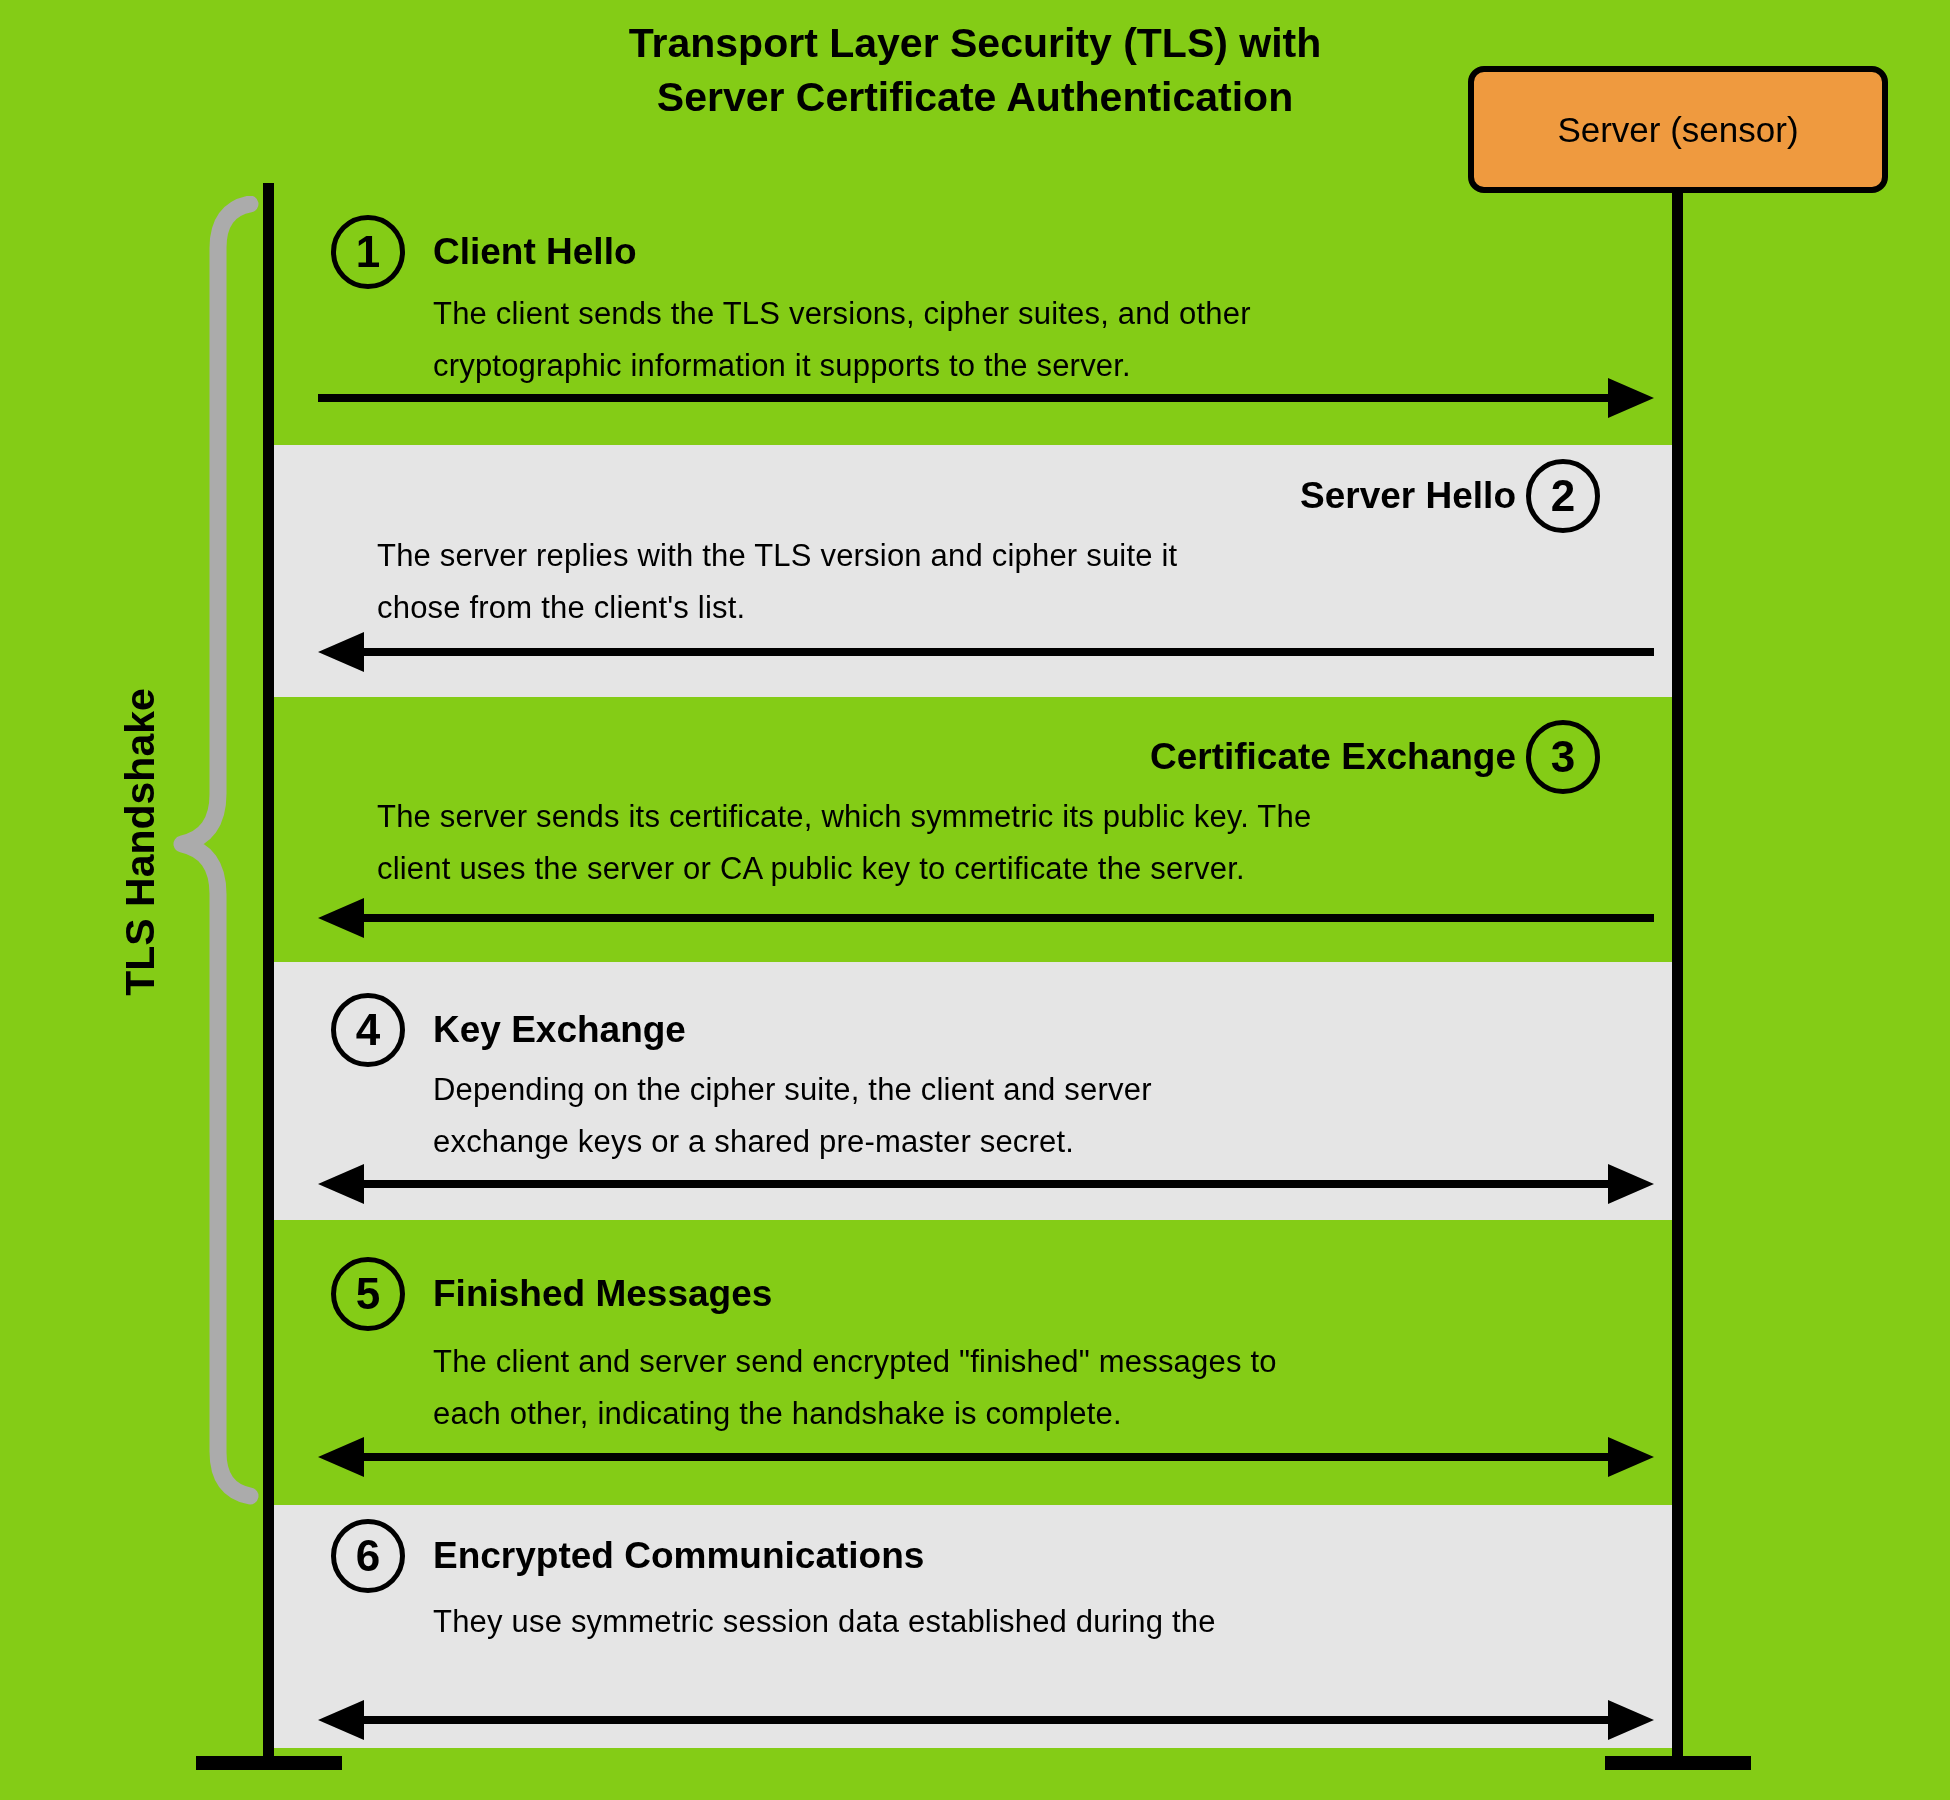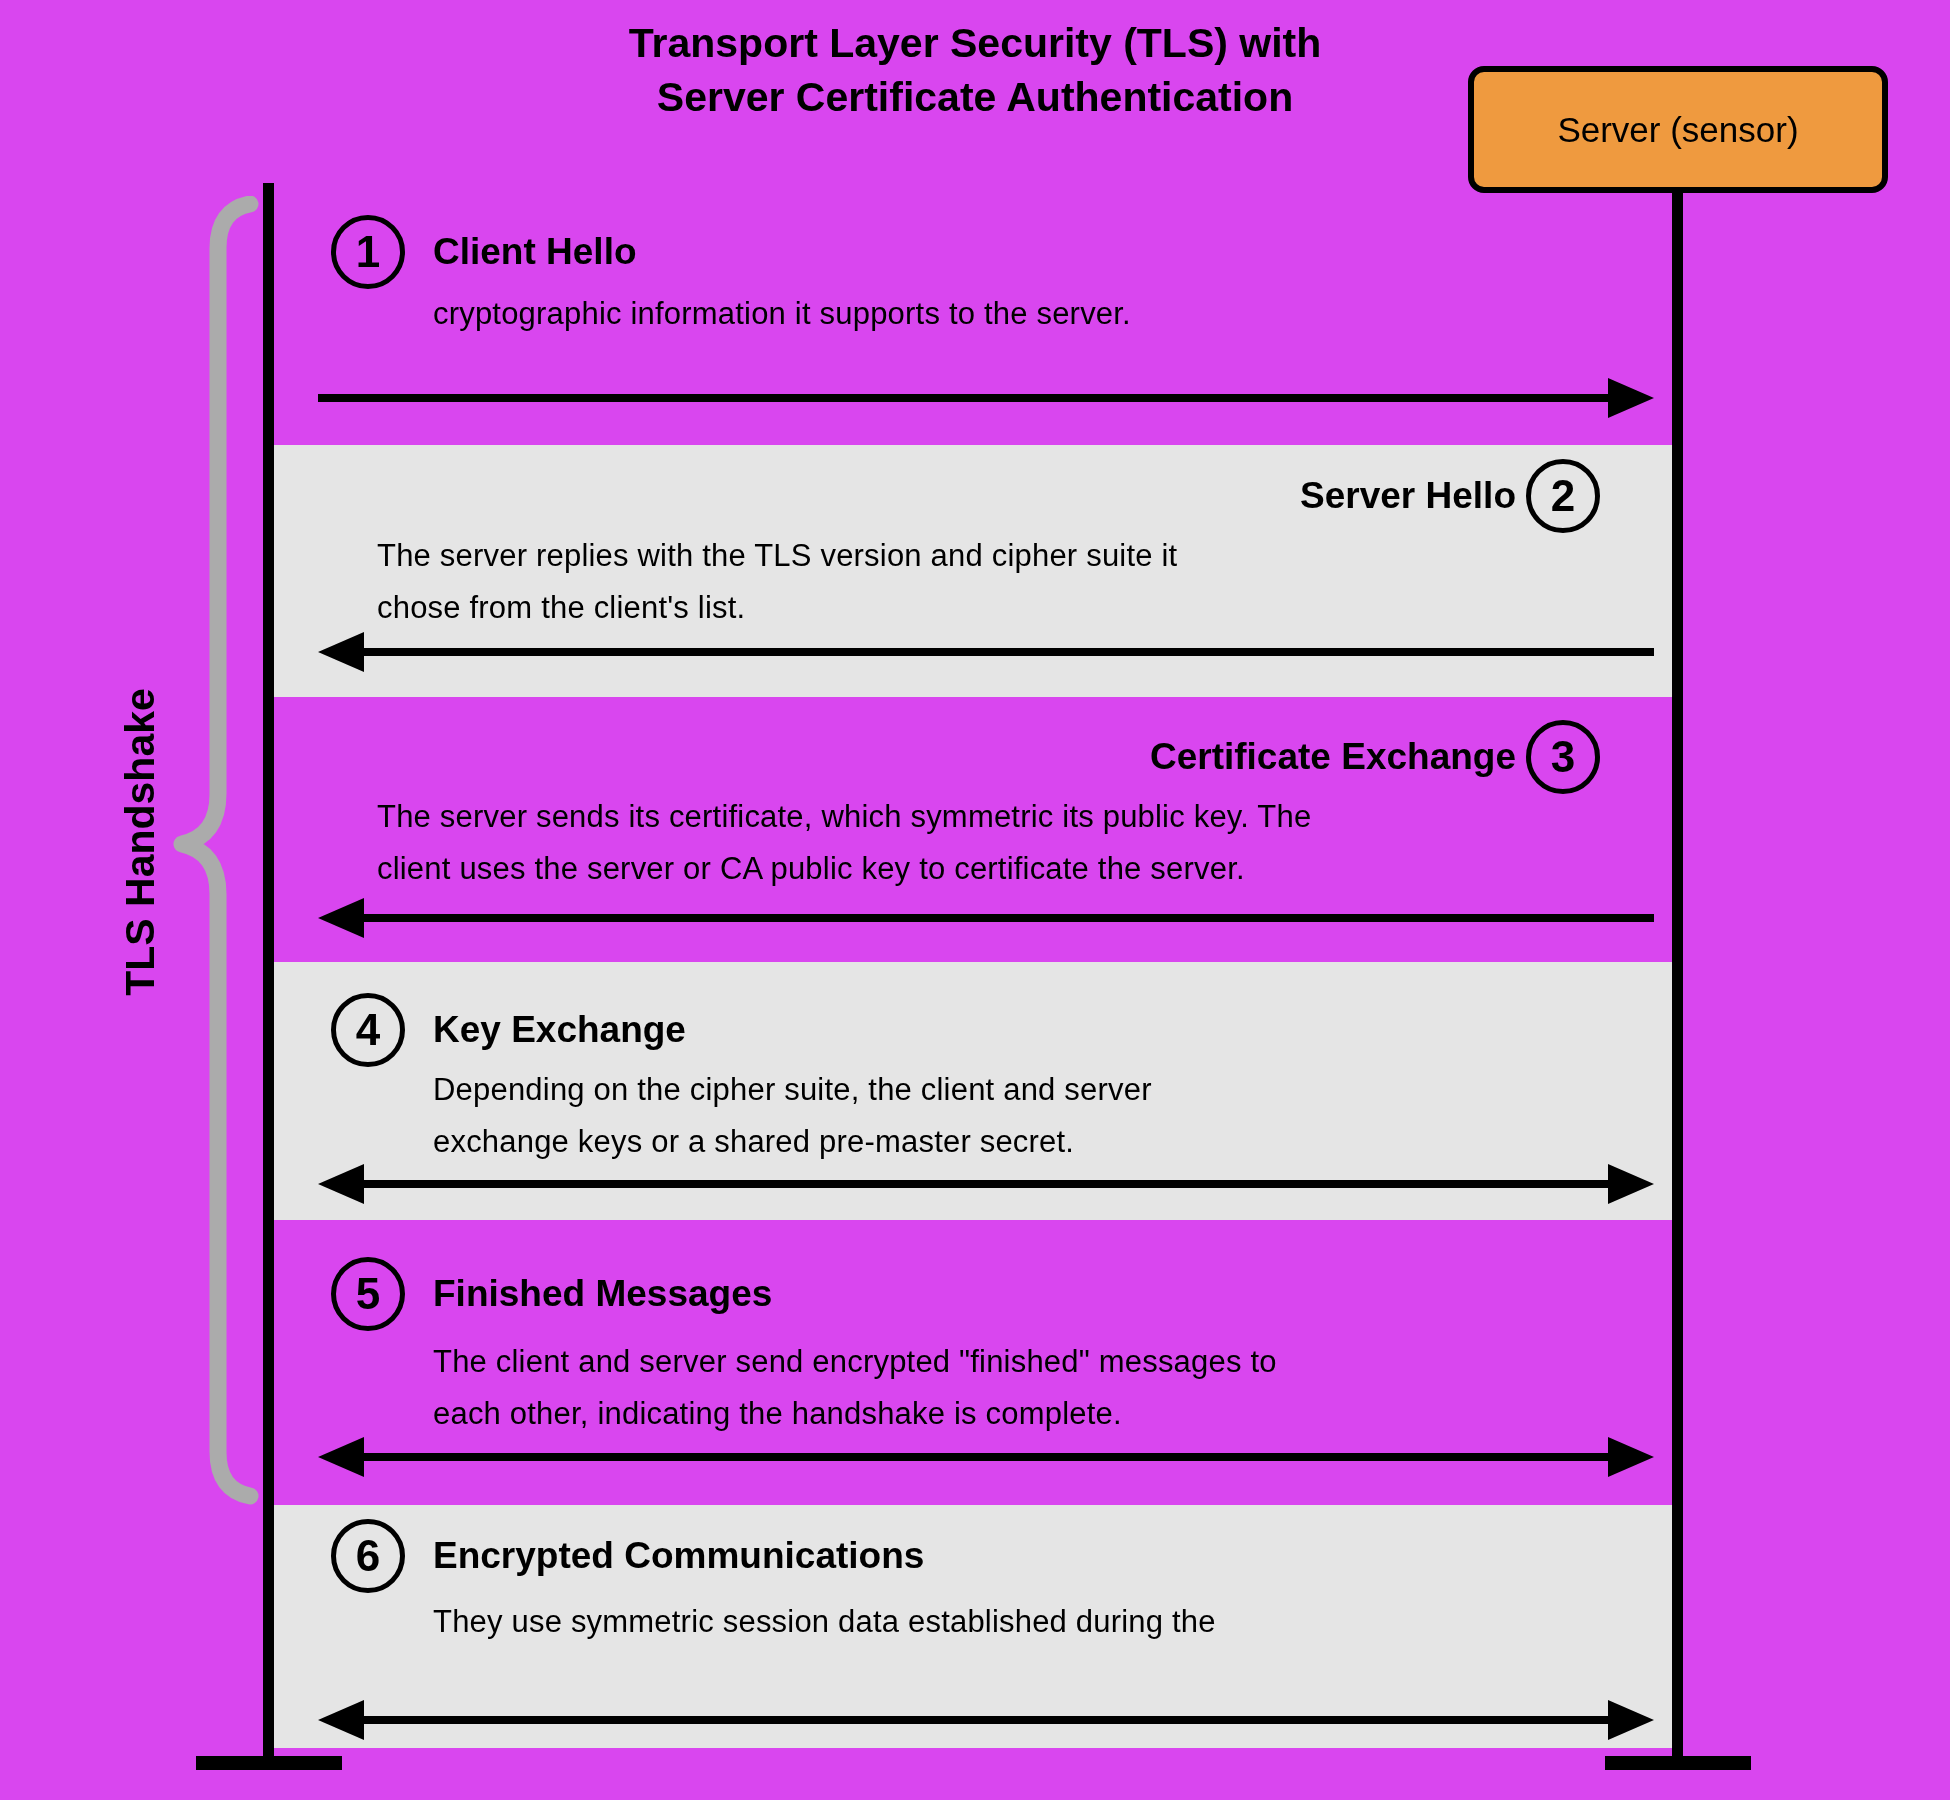--- a/index.html
+++ b/index.html
@@ -1,17 +1,17 @@
 <!DOCTYPE html>
 <html><head>
 <meta charset="utf-8">
 <style>
   html,body { margin:0; padding:0; background:#ffffff; }
   .canvas {
-    position:relative; width:1950px; height:1800px; background:#d946ef;
+    position:relative; width:1950px; height:1800px; background:#84cc16;
     font-family:"Liberation Sans", sans-serif; color:#000; overflow:hidden;
   }
   .title {
     position:absolute; left:430px; top:16px; width:1090px;
     text-align:center; font-size:41px; font-weight:bold; line-height:54px;
   }
   .actor {
     position:absolute; border:6px solid #000; box-sizing:border-box;
     display:flex; align-items:center; justify-content:center;
     font-size:35px; z-index:6;
@@ -85,20 +85,21 @@
 
   <div class="lifeline client"></div>
   <div class="lifeline server"></div>
   <div class="foot client"></div>
   <div class="foot server"></div>
 
   <div id="steps">
       <div class="num-circle" style="left: 331px; top: 215px;">1</div>
       <div class="step-title" style="left: 433px; top: 227px;">Client Hello</div>
       <div class="step-body" style="left: 433px; top: 288px;">
+        <div>The client sends the TLS versions, cipher suites, and other</div>
         <div>cryptographic information it supports to the server.</div>
       </div>
       <div class="arrow dir-right" style="top: 378px;">
         <div class="shaft"></div>
         <div class="head head-r"></div>
       </div>
       <div class="num-circle" style="left: 1526px; top: 459px;">2</div>
       <div class="step-title right" style="right: 434px; top: 471px;">Server Hello</div>
       <div class="step-body" style="left: 377px; top: 530px;">
         <div>The server replies with the TLS version and cipher suite it</div>

